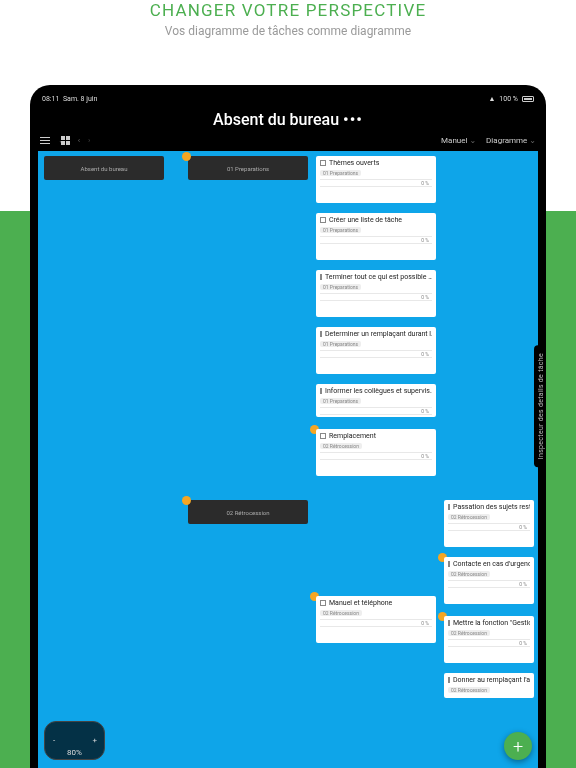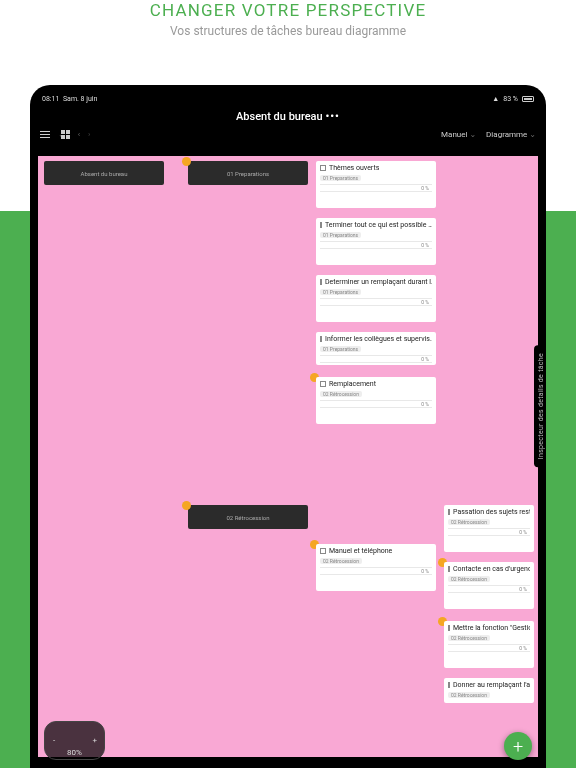--- a/index.html
+++ b/index.html
@@ -58,21 +58,21 @@
     justify-content: space-between;
     padding: 6px 12px 4px;
     font-size: 7px;
     color: #ddd;
   }
   .status-bar .right { display: flex; gap: 4px; align-items: center; }
 
   
   .title-bar {
     text-align: center;
-    font-size: 11px;
+    font-size: 16px;
     padding: 3px 0 6px;
     font-weight: 500;
     position: relative;
   }
   .title-bar .dots { letter-spacing: 1px; }
 
   
   .toolbar {
     display: flex;
     align-items: center;
@@ -86,23 +86,23 @@
   .hamburger { display: inline-block; }
   .hamburger span { display:block; width:10px; height:1px; background:#ccc; margin:2px 0; }
   .chev { color:#666; font-size:8px; }
   .grid-icon { display:inline-grid; grid-template-columns: 4px 4px; gap:1px; }
   .grid-icon i { width:4px; height:4px; background:#ccc; display:block; }
 
   
   .canvas {
     flex: 1;
     position: relative;
-    background: #f9a8d4;
+    background: #0ea5e9;
     overflow: hidden;
-    margin: 11px 8px;
+    margin: 0 8px;
   }
 
   .col { position: absolute; top: 5px; }
   .col-0 { left: 6px; width: 120px; }
   .col-1 { left: 150px; width: 120px; }
   .col-2 { left: 278px; width: 120px; }
   .col-3 { left: 406px; width: 120px; } 
 
   .group-card {
     background: #2b2b2b;
@@ -200,32 +200,32 @@
     z-index: 5;
   }
 </style>
 </head>
 <body>
 
 <div class="green-bg"></div>
 
 <div class="marketing">
   <h1>CHANGER VOTRE PERSPECTIVE</h1>
-  <p>Vos structures de tâches bureau diagramme</p>
+  <p>Vos diagramme de tâches comme diagramme</p>
 </div>
 
 <div class="device">
 
   <div class="status-bar">
     <div>
       <span>08:11</span>&nbsp;&nbsp;<span>Sam. 8 juin</span>
     </div>
     <div class="right">
       <span>▲</span>
-      <span>83 %</span>
+      <span>100 %</span>
       <span style="display:inline-block;width:12px;height:6px;border:1px solid #ccc;border-radius:1px;position:relative;">
           <i style="position:absolute;left:1px;top:1px;bottom:1px;right:1px;background:#ccc;"></i>
         </span>
     </div>
   </div>
 
   <div class="title-bar">
     <span>Absent du bureau</span>
     <span class="dots">•••</span>
   </div>
@@ -279,20 +279,30 @@
             <span>Thèmes ouverts</span>
           </div>
         <div class="tag">01 Preparations</div>
         <div class="progress">
             <span>0 %</span>
           </div>
         <div class="body"></div>
       </div>
       <div class="task-card">
         <div class="title">
+            <span>Créer une liste de tâche</span>
+          </div>
+        <div class="tag">01 Preparations</div>
+        <div class="progress">
+            <span>0 %</span>
+          </div>
+        <div class="body"></div>
+      </div>
+      <div class="task-card">
+        <div class="title">
             <span>Terminer tout ce qui est possible …</span>
           </div>
         <div class="tag">01 Preparations</div>
         <div class="progress">
             <span>0 %</span>
           </div>
         <div class="body"></div>
       </div>
       <div class="task-card">
         <div class="title">

